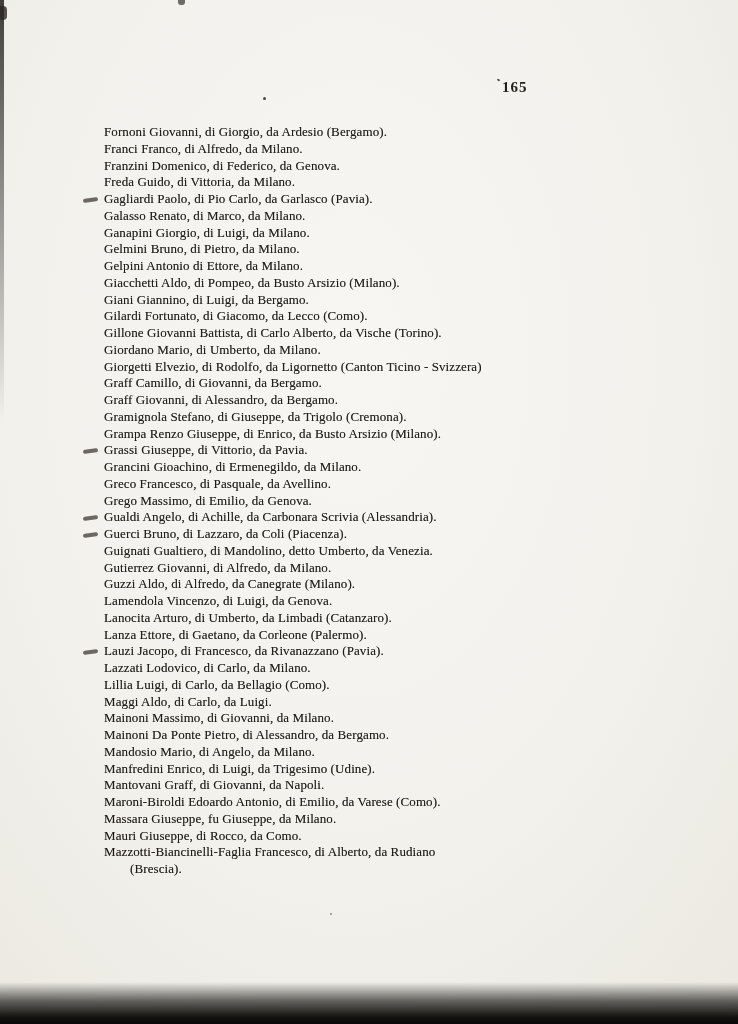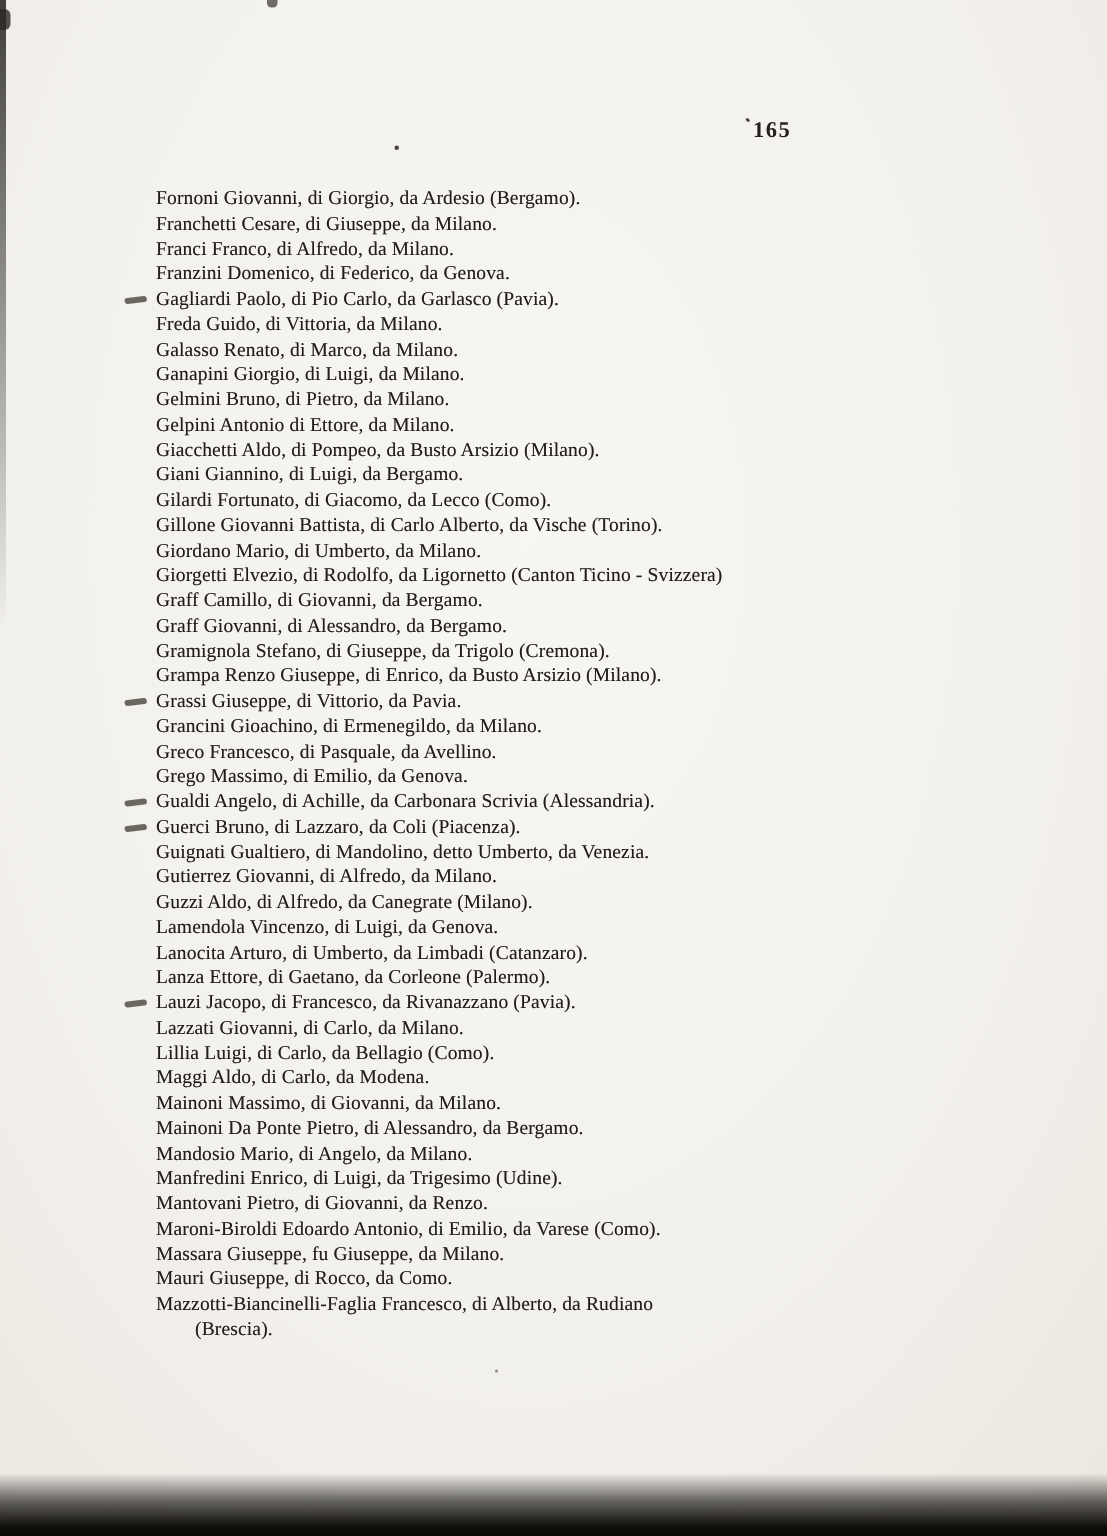--- a/index.html
+++ b/index.html
@@ -71,47 +71,43 @@
 <div id="screen">
 
   <div class="page-number">165</div>
 
   <ol class="entry-list" id="entry-list">
     <li class="entry">
       
       <span class="entry-text">Fornoni Giovanni, di Giorgio, da Ardesio (Bergamo).</span>
     </li>
 
-    <li class="entry">
-      
-      <span class="entry-text">Franchetti Cesare, di Giuseppe, da Milano.</span>
-    </li>
 
     <li class="entry">
       
       <span class="entry-text">Franci Franco, di Alfredo, da Milano.</span>
     </li>
 
     <li class="entry">
       
       <span class="entry-text">Franzini Domenico, di Federico, da Genova.</span>
     </li>
 
     <li class="entry">
+      
+      <span class="entry-text">Freda Guido, di Vittoria, da Milano.</span>
+    </li>
+
+    <li class="entry">
       <span class="mark"></span>
       <span class="entry-text">Gagliardi Paolo, di Pio Carlo, da Garlasco (Pavia).</span>
     </li>
 
     <li class="entry">
       
-      <span class="entry-text">Freda Guido, di Vittoria, da Milano.</span>
-    </li>
-
-    <li class="entry">
-      
       <span class="entry-text">Galasso Renato, di Marco, da Milano.</span>
     </li>
 
     <li class="entry">
       
       <span class="entry-text">Ganapini Giorgio, di Luigi, da Milano.</span>
     </li>
 
     <li class="entry">
       
@@ -233,31 +229,31 @@
       <span class="entry-text">Lanza Ettore, di Gaetano, da Corleone (Palermo).</span>
     </li>
 
     <li class="entry">
       <span class="mark"></span>
       <span class="entry-text">Lauzi Jacopo, di Francesco, da Rivanazzano (Pavia).</span>
     </li>
 
     <li class="entry">
       
-      <span class="entry-text">Lazzati Giovanni, di Carlo, da Milano.</span>
+      <span class="entry-text">Lazzati Lodovico, di Carlo, da Milano.</span>
     </li>
 
     <li class="entry">
       
       <span class="entry-text">Lillia Luigi, di Carlo, da Bellagio (Como).</span>
     </li>
 
     <li class="entry">
       
-      <span class="entry-text">Maggi Aldo, di Carlo, da Modena.</span>
+      <span class="entry-text">Maggi Aldo, di Carlo, da Luigi.</span>
     </li>
 
     <li class="entry">
       
       <span class="entry-text">Mainoni Massimo, di Giovanni, da Milano.</span>
     </li>
 
     <li class="entry">
       
       <span class="entry-text">Mainoni Da Ponte Pietro, di Alessandro, da Bergamo.</span>
@@ -268,21 +264,21 @@
       <span class="entry-text">Mandosio Mario, di Angelo, da Milano.</span>
     </li>
 
     <li class="entry">
       
       <span class="entry-text">Manfredini Enrico, di Luigi, da Trigesimo (Udine).</span>
     </li>
 
     <li class="entry">
       
-      <span class="entry-text">Mantovani Pietro, di Giovanni, da Renzo.</span>
+      <span class="entry-text">Mantovani Graff, di Giovanni, da Napoli.</span>
     </li>
 
     <li class="entry">
       
       <span class="entry-text">Maroni-Biroldi Edoardo Antonio, di Emilio, da Varese (Como).</span>
     </li>
 
 
     <li class="entry">
       

